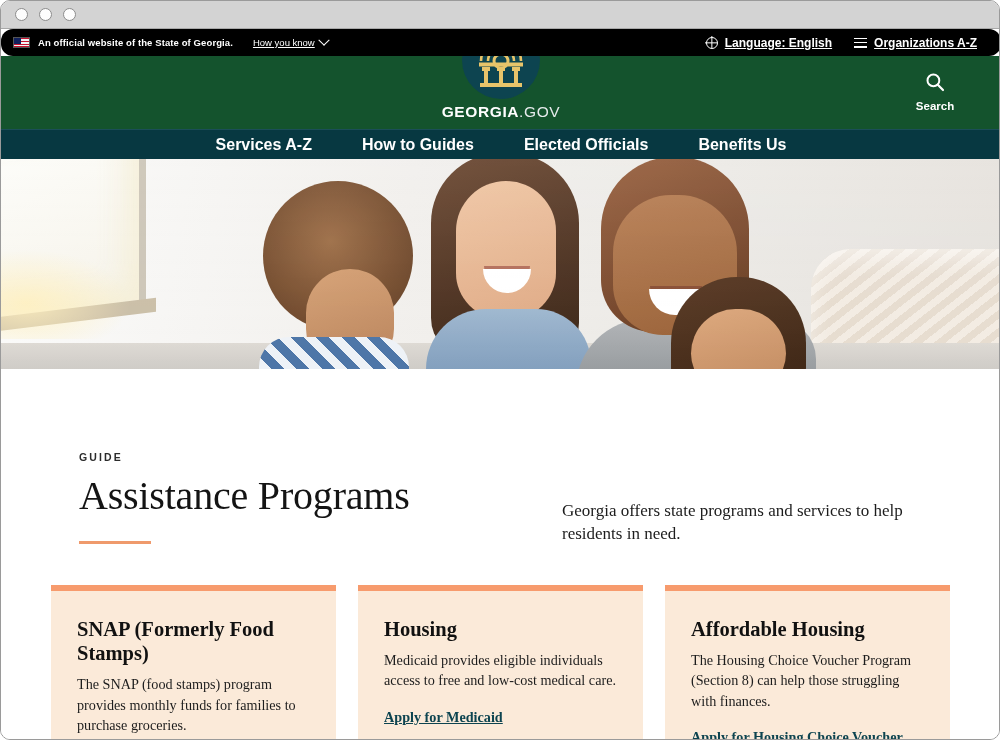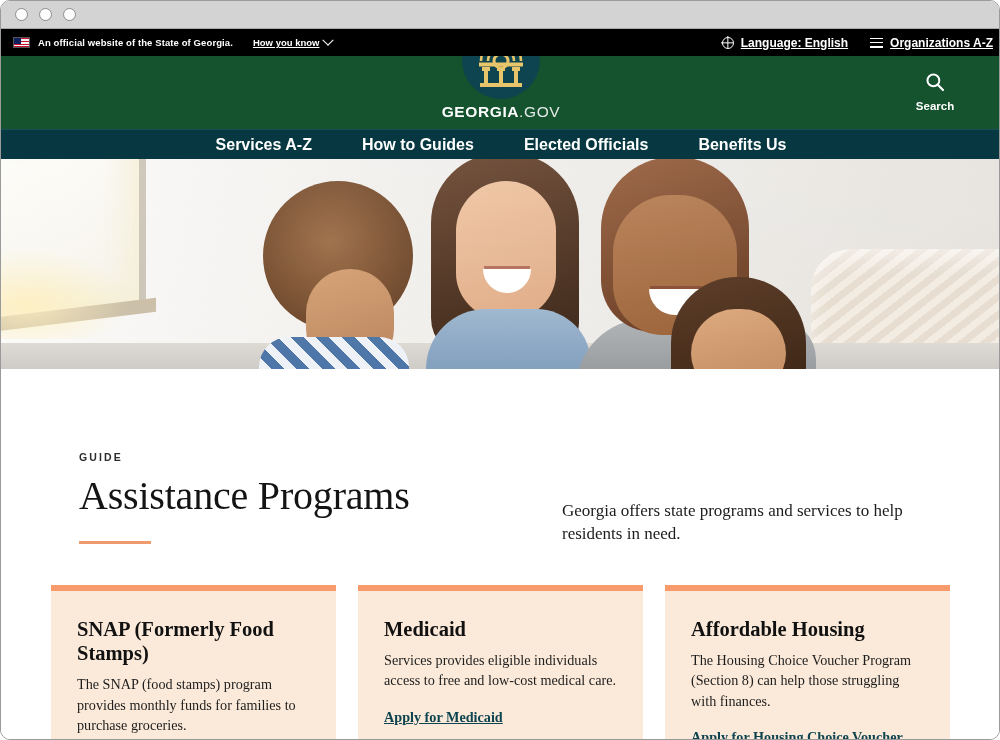--- a/index.html
+++ b/index.html
@@ -41,23 +41,24 @@
     overflow: hidden;
     background: #fff;
   }
 
   
   .gov-banner {
     height: 27px;
     background: #000000;
     display: flex;
     align-items: center;
-    padding: 0 8px 0 12px;
+    padding: 0 24px 0 12px;
     position: relative;
     z-index: 6;
+    border-radius: 12px;
   }
   .banner-left { display: flex; align-items: center; gap: 8px; }
   .flag-icon {
     width: 17px; height: 11px;
     position: relative;
     overflow: hidden;
     flex: none;
     background: repeating-linear-gradient(
       to bottom,
       #c8102e 0px, #c8102e 1.4px,
@@ -72,21 +73,21 @@
   }
   .banner-text {
     color: #ffffff;
     font-size: 9.5px;
     font-weight: bold;
     letter-spacing: 0.1px;
   }
   .banner-link {
     color: #ffffff;
     font-size: 9.5px;
-    font-weight: bold;
+    font-weight: normal;
     text-decoration: underline;
     margin-left: 12px;
     cursor: pointer;
   }
   .chev {
     display: inline-block;
     margin-left: 5px;
     width: 8px; height: 8px;
     border-right: 1.6px solid #fff;
     border-bottom: 1.6px solid #fff;
@@ -500,22 +501,22 @@
 
     <div class="cards">
 
       <div class="card">
         <div class="card-title">SNAP (Formerly Food Stamps)</div>
         <div class="card-desc">The SNAP (food stamps) program provides monthly funds for families to purchase groceries.</div>
 
       </div>
 
       <div class="card">
-        <div class="card-title">Medicaid</div>
-        <div class="card-desc">Services provides eligible individuals access to free and low-cost medical care.</div>
+        <div class="card-title">Housing</div>
+        <div class="card-desc">Medicaid provides eligible individuals access to free and low-cost medical care.</div>
         <a class="card-link">Apply for Medicaid</a>
         <a class="card-link">Renew Medicaid Benefits</a>
       </div>
 
       <div class="card">
         <div class="card-title">Affordable Housing</div>
         <div class="card-desc">The Housing Choice Voucher Program (Section 8) can help those struggling with finances.</div>
         <a class="card-link">Apply for Housing Choice Voucher Program</a>
       </div>
 

